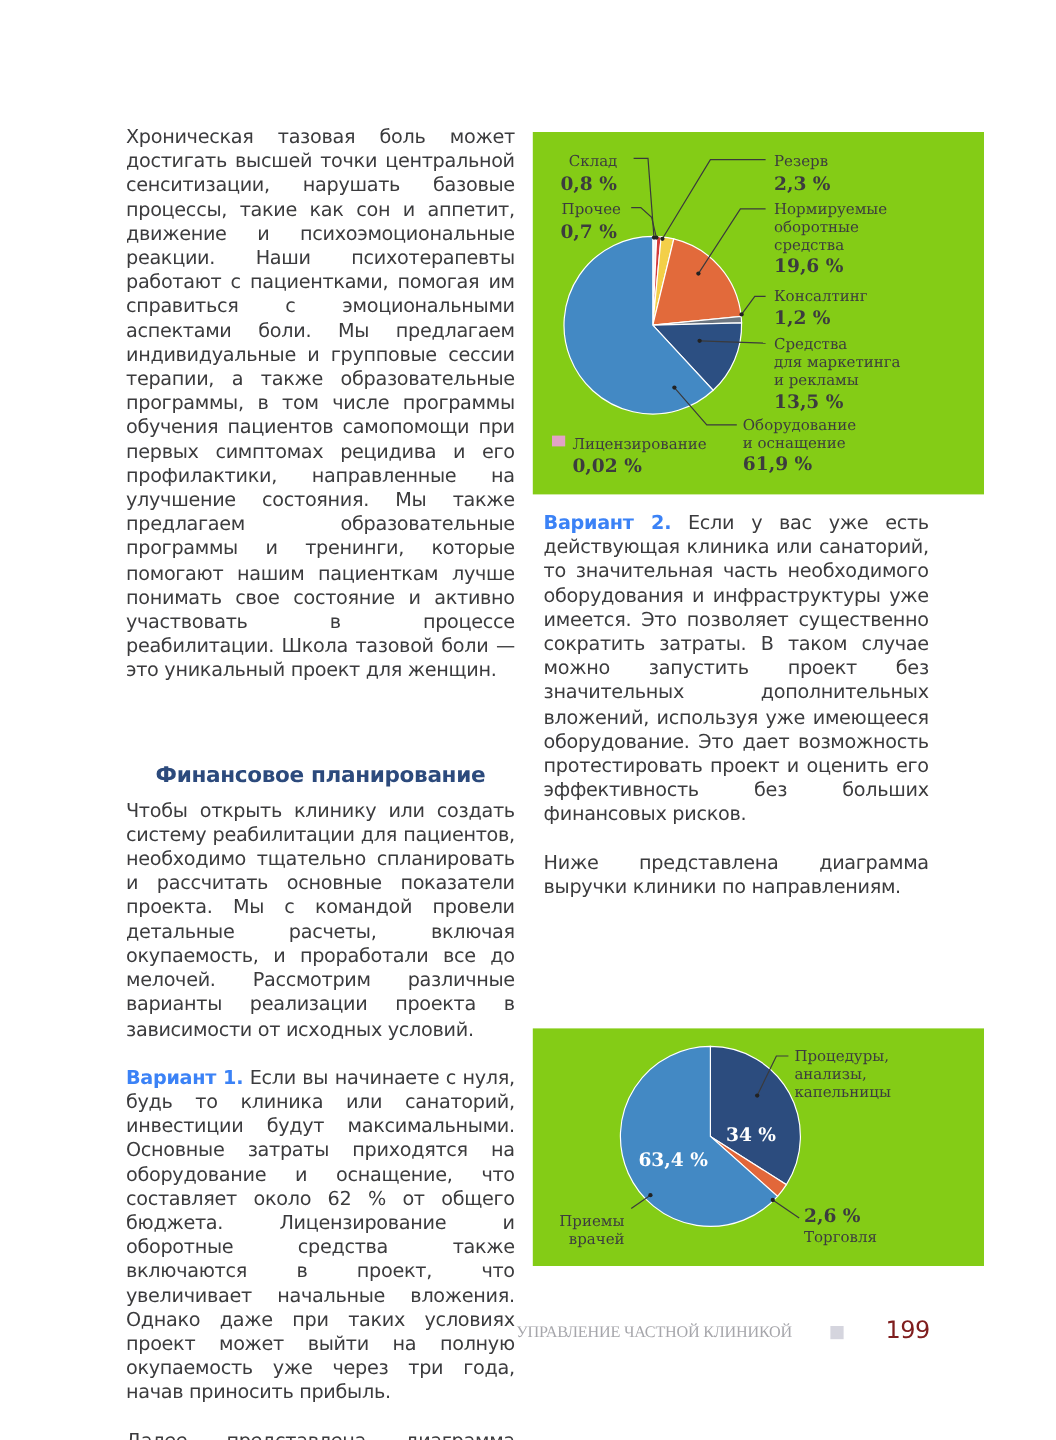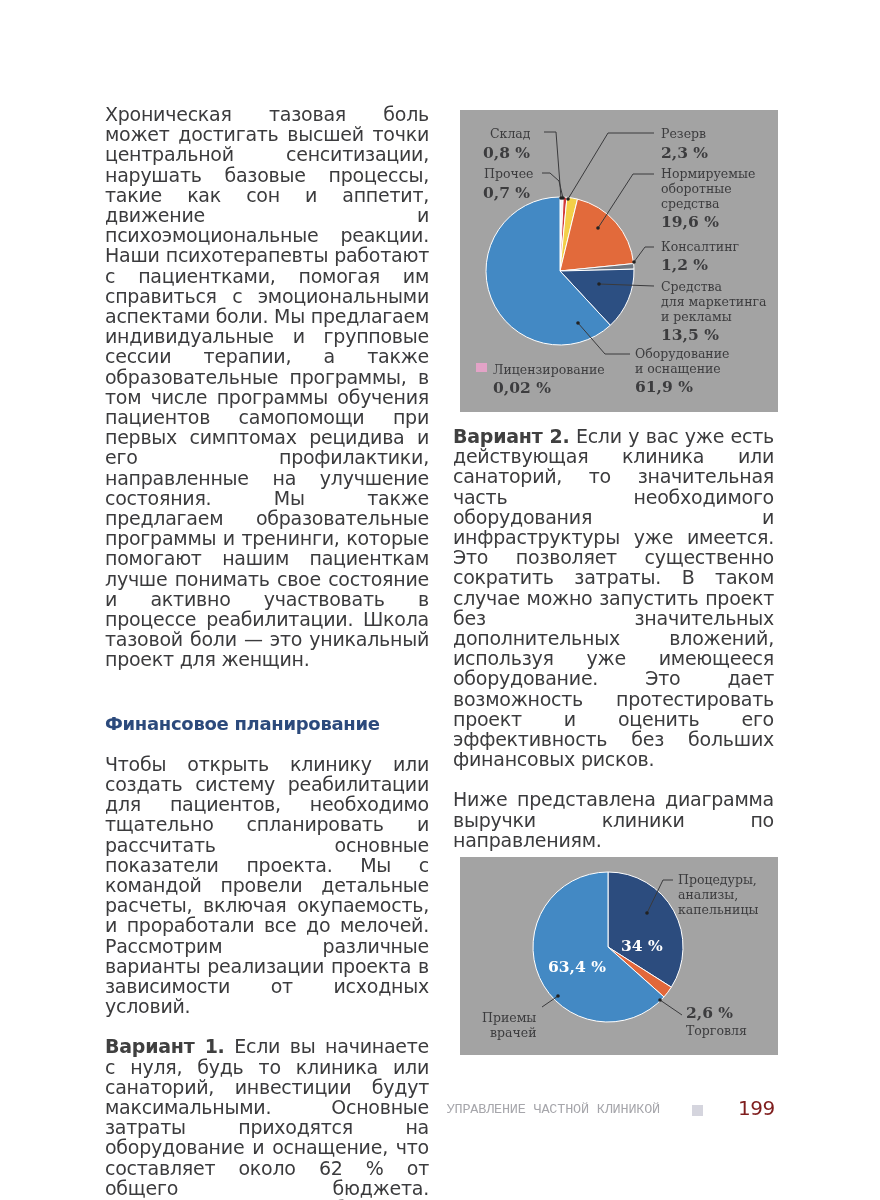--- a/index.html
+++ b/index.html
@@ -3,63 +3,63 @@
 <meta charset="utf-8">
 <style>
   html, body { margin: 0; padding: 0; }
   body {
     width: 880px; height: 1200px; background: #ffffff; position: relative; overflow: hidden;
     font-family: "DejaVu Sans", sans-serif; color: #3a3a3c;
   }
   .col { position: absolute; width: 324px; }
   #col-left { left: 105px; top: 104px; }
   p.body {
-    margin: 0; font-size: 19px; line-height: 20.2px; text-align: justify;
+    margin: 0; font-size: 16px; line-height: 20.2px; text-align: justify;
     letter-spacing: -0.25px; hyphens: manual; color: #3b3b3d;
   }
-  .lead { color: #404040; font-weight: bold; }
+  .lead { color: #3b82f6; font-weight: bold; }
   h2.section {
     margin: 0; font-size: 18px; line-height: 24px; font-weight: bold; color: #2c4a7c;
     letter-spacing: -0.3px;
   }
   .chart-box {
-    position: absolute; left: 460px; width: 318px; background: #a3a3a3;
+    position: absolute; left: 444px; width: 376px; background: #84cc16;
   }
   #chart1 { top: 110px; height: 302px; }
   #chart2 { top: 857px; height: 198px; }
   .chart-box svg { position: absolute; left: 0; top: 0; }
   .lbl { font-family: "DejaVu Serif", serif; fill: #3c3c3e; font-size: 12.5px; }
   .val { font-family: "DejaVu Serif", serif; fill: #3c3c3e; font-size: 15.5px; font-weight: bold; }
   .inval { font-family: "DejaVu Serif", serif; fill: #ffffff; font-size: 15.5px; font-weight: bold; }
   .leader { stroke: #3a3a3c; stroke-width: 1; fill: none; }
   .dot { fill: #222; }
   #footer {
     position: absolute; top: 1098px; left: 0; width: 880px; height: 24px;
   }
   #footer-title {
-    position: absolute; right: 220px; top: 4px; font-family: Liberation Mono, monospace;
+    position: absolute; right: 220px; top: 4px; font-family: Liberation Serif, serif;
     font-size: 13.5px; color: #a6a6ab; letter-spacing: -0.2px;
   }
   #footer-square {
     position: absolute; left: 692px; top: 7px; width: 11px; height: 11px; background: #d5d5de;
   }
   #page-number {
     position: absolute; left: 738px; top: -2px; font-family: "DejaVu Sans", sans-serif;
     font-size: 20px; color: #7f1d1d; letter-spacing: -0.5px;
   }
 </style>
 </head>
 <body>
 
 <div class="col" id="col-left">
   <p class="body">Хроническая тазовая боль может достигать высшей точки центральной сенситизации, нарушать базовые процессы, такие как сон и аппетит, движение и психоэмоциональные реакции. Наши психотерапевты работают с пациентками, помогая им справиться с эмоциональными аспектами боли. Мы предлагаем индивидуальные и групповые сессии терапии, а также образовательные программы, в том числе программы обучения пациентов самопомощи при первых симптомах рецидива и его профилактики, направленные на улучшение состояния. Мы также предлагаем образовательные программы и тренинги, которые помогают нашим пациенткам лучше понимать свое состояние и активно участвовать в процессе реабилитации. Школа тазовой боли — это уникальный проект для женщин.</p>
-  <h2 class="section" style="margin-top:42px;">
+  <h2 class="section" style="margin-top:66px;text-align:center;">
     <span>Финансовое планирование</span><br>
   </h2>
-  <p class="body" style="margin-top:18px;">Чтобы открыть клинику или создать систему реабилитации для пациентов, необходимо тщательно спланировать и рассчитать основные показатели проекта. Мы с командой провели детальные расчеты, включая окупаемость, и проработали все до мелочей. Рассмотрим различные варианты реализации проекта в зависимости от исходных условий.</p>
+  <p class="body" style="margin-top:7px;">Чтобы открыть клинику или создать систему реабилитации для пациентов, необходимо тщательно спланировать и рассчитать основные показатели проекта. Мы с командой провели детальные расчеты, включая окупаемость, и проработали все до мелочей. Рассмотрим различные варианты реализации проекта в зависимости от исходных условий.</p>
   <p class="body" style="margin-top:20px;"><span class="lead">Вариант 1.</span><span> Если вы начинаете с нуля, будь то клиника или санаторий, инвестиции будут максимальными. Основные затраты приходятся на оборудование и оснащение, что составляет около 62 % от общего бюджета. Лицензирование и оборотные средства также включаются в проект, что увеличивает начальные вложения. Однако даже при таких условиях проект может выйти на полную окупаемость уже через три года, начав приносить прибыль.</span></p>
   <p class="body" style="margin-top:20px;">Далее представлена диаграмма групповые инвестиций в проект.</p>
 </div>
 
 <div class="chart-box" id="chart1">
   <svg id="svg1" width="322" height="302">
     <g id="pie1-slices">
         <path d="M100,161 L100,87 A74,74 0 0 1 103.253640755522,87.07156283381877 Z" fill="#f2f2f7" stroke="#ffffff" stroke-width="1"></path>
         <path d="M100,161 L103.253640755522,87.07156283381877 A74,74 0 0 1 106.96401518557006,87.32841461937208 Z" fill="#d33a3a" stroke="#ffffff" stroke-width="1"></path>
         <path d="M100,161 L106.96401518557006,87.32841461937208 A74,74 0 0 1 117.50092577975563,89.09925176431413 Z" fill="#f3cf48" stroke="#ffffff" stroke-width="1"></path>

